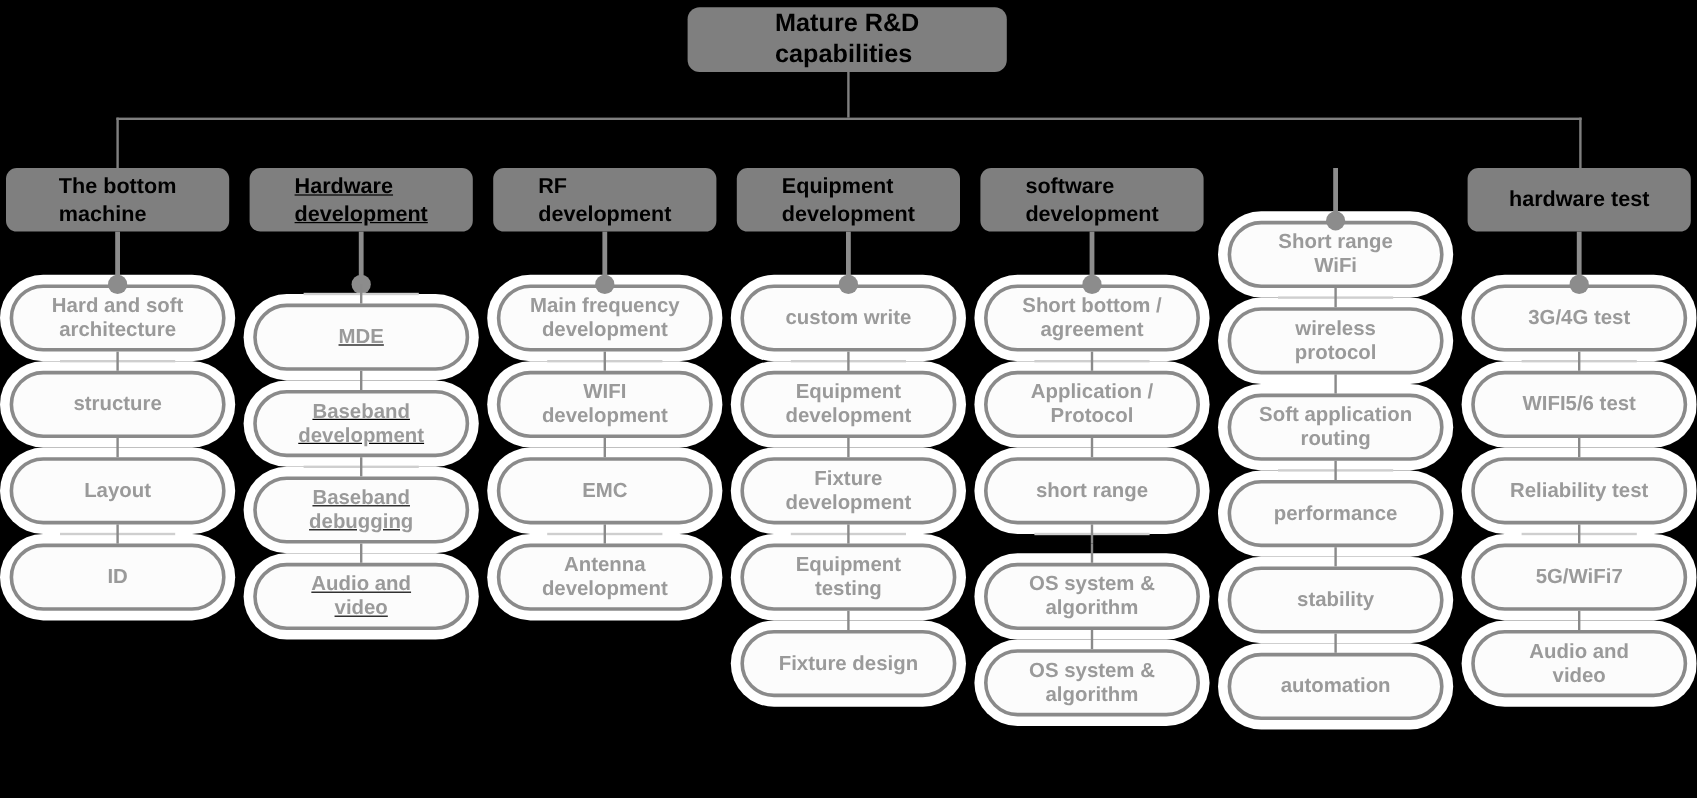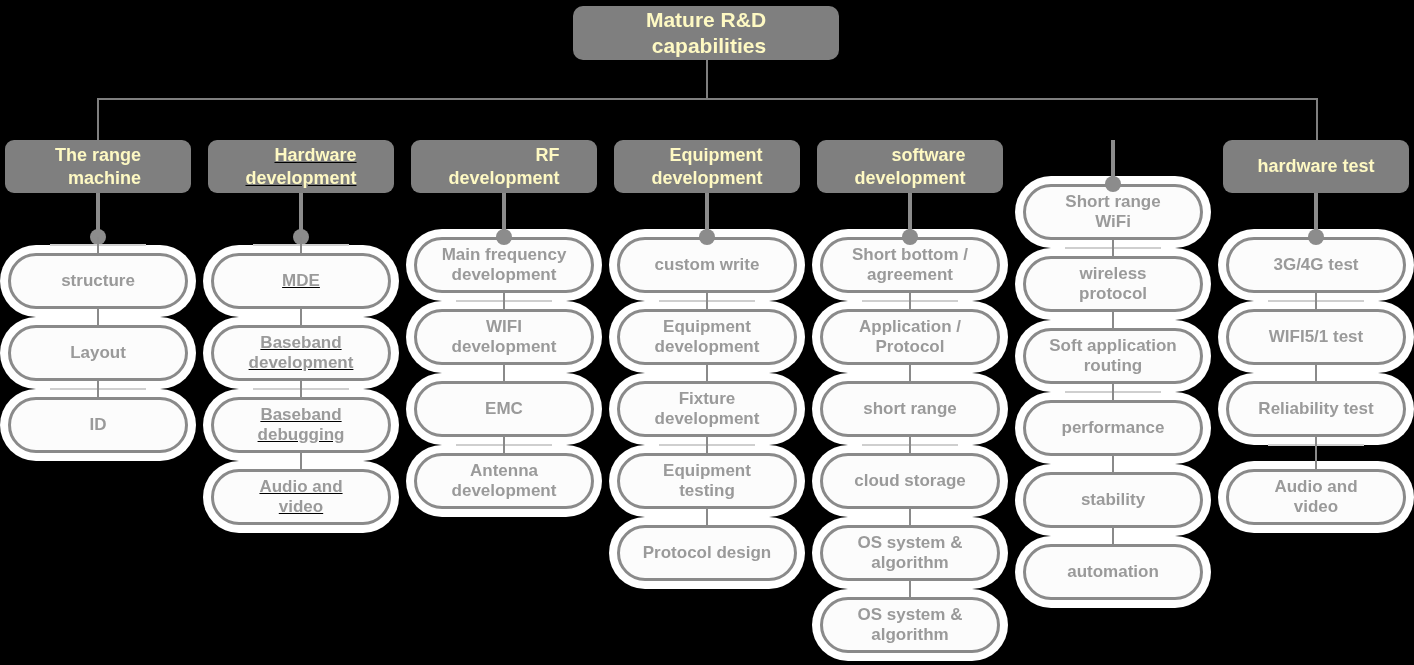--- a/index.html
+++ b/index.html
@@ -1,21 +1,21 @@
 <!DOCTYPE html>
 <html><head>
 <meta charset="utf-8">
 <style>
   html,body { margin:0; padding:0; background:#000; }
   #canvas {
     position:relative; width:1414px; height:665px; background:#000000;
     font-family:"Liberation Sans", sans-serif; font-weight:bold; overflow:hidden;
   }
   .gray-node {
-    background:#7f7f7f; color:#fef9c3; text-align:right;
+    background:#7f7f7f; color:#000000; text-align:left;
     display:flex; align-items:center; justify-content:center;
     white-space:pre-line;
   }
   .root-node {
     position:absolute; left:573px; top:6px; width:266px; height:54px;
     border-radius:10px; font-size:21px; line-height:1.25;
   }
   .line { position:absolute; background:#7f7f7f; }
   .col { position:absolute; top:140px; width:186px; }
   .col-header { height:53px; border-radius:9px; font-size:18px; line-height:1.25; }
@@ -42,26 +42,28 @@
   <div class="gray-node root-node">Mature R&amp;D
 capabilities</div>
 
   <div class="line" style="left:706px; top:60px; width:2px; height:38px;"></div>
   <div class="line" style="left:97px; top:98px; width:1221px; height:2px;"></div>
   <div class="line" style="left:97px; top:98px; width:2px; height:42px;"></div>
   <div class="line" style="left:1316px; top:98px; width:2px; height:42px;"></div>
 
   <div id="columns-layer">
       <div class="col" style="left: 5px;">
-        <div class="gray-node col-header">The range
+        <div class="gray-node col-header">The bottom
 machine</div>
         <div class="stem-wrap">
           <div class="stem"></div>
           <div class="dot"></div>
         </div>
+        <div class="pill">Hard and soft
+architecture</div>
         <div class="junction">
           <div class="hline"></div>
           <div class="vline"></div>
         </div>
         <div class="pill">structure</div>
         <div class="junction">
           <div class="vline"></div>
         </div>
         <div class="pill">Layout</div>
         <div class="junction">
@@ -146,21 +148,21 @@
 development</div>
         <div class="junction">
           <div class="hline"></div>
           <div class="vline"></div>
         </div>
         <div class="pill">Equipment
 testing</div>
         <div class="junction">
           <div class="vline"></div>
         </div>
-        <div class="pill">Protocol design</div>
+        <div class="pill">Fixture design</div>
       </div>
       <div class="col" style="left: 817px;">
         <div class="gray-node col-header">software
 development</div>
         <div class="stem-wrap">
           <div class="stem"></div>
           <div class="dot"></div>
         </div>
         <div class="pill">Short bottom /
 agreement</div>
@@ -171,21 +173,20 @@
         <div class="pill">Application /
 Protocol</div>
         <div class="junction">
           <div class="vline"></div>
         </div>
         <div class="pill">short range</div>
         <div class="junction">
           <div class="hline"></div>
           <div class="vline"></div>
         </div>
-        <div class="pill">cloud storage</div>
         <div class="junction">
           <div class="vline"></div>
         </div>
         <div class="pill">OS system &amp;
 algorithm</div>
         <div class="junction">
           <div class="vline"></div>
         </div>
         <div class="pill">OS system &amp;
 algorithm</div>
@@ -226,29 +227,30 @@
         <div class="gray-node col-header">hardware test</div>
         <div class="stem-wrap">
           <div class="stem"></div>
           <div class="dot"></div>
         </div>
         <div class="pill">3G/4G test</div>
         <div class="junction">
           <div class="hline"></div>
           <div class="vline"></div>
         </div>
-        <div class="pill">WIFI5/1 test</div>
+        <div class="pill">WIFI5/6 test</div>
         <div class="junction">
           <div class="vline"></div>
         </div>
         <div class="pill">Reliability test</div>
         <div class="junction">
           <div class="hline"></div>
           <div class="vline"></div>
         </div>
+        <div class="pill">5G/WiFi7</div>
         <div class="junction">
           <div class="vline"></div>
         </div>
         <div class="pill">Audio and
 video</div>
       </div>
     </div>
 </div>
 
 </body></html>

